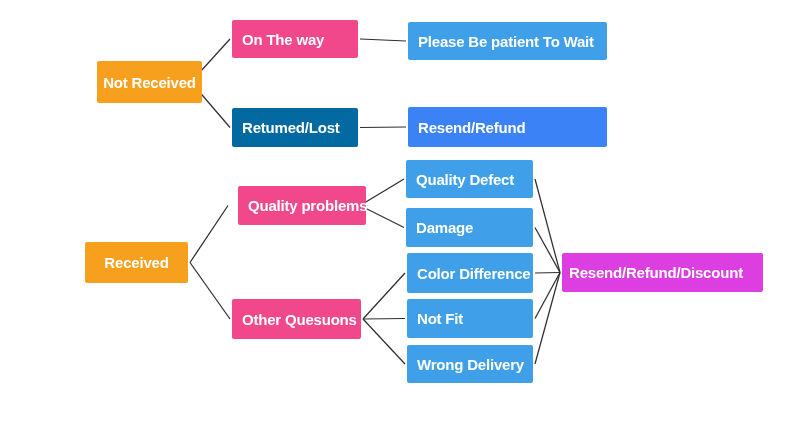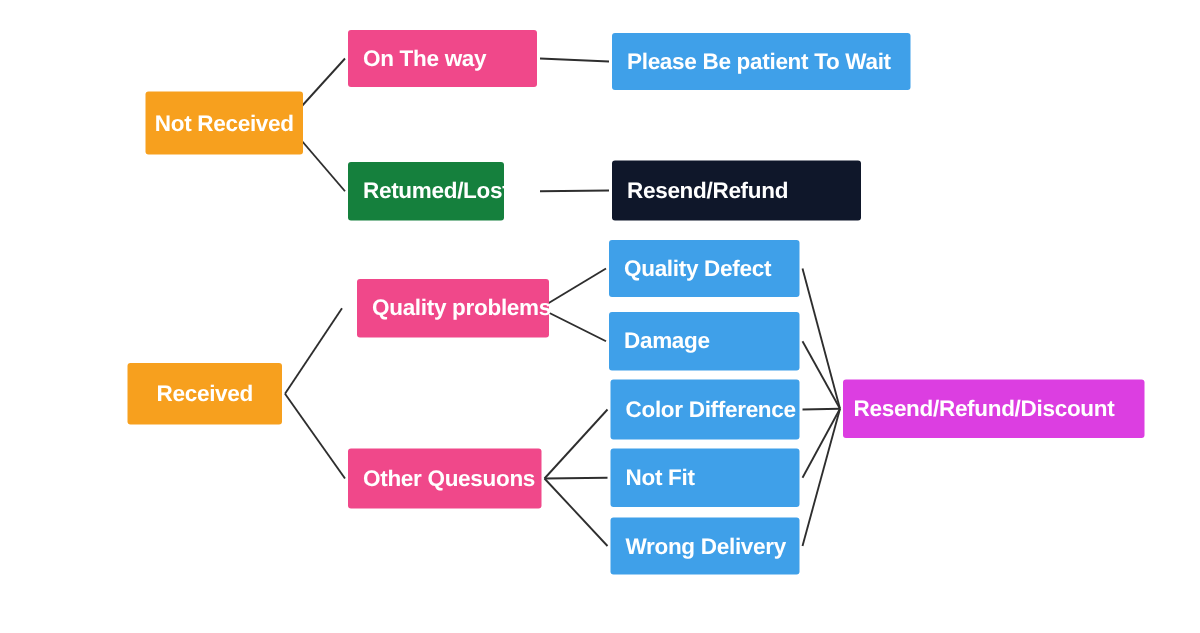--- a/index.html
+++ b/index.html
@@ -55,23 +55,23 @@
       <line x1="363" y1="319" x2="405" y2="364" stroke="#2e2e2e" stroke-width="1.25"></line>
       <line x1="535" y1="179" x2="560" y2="272.5" stroke="#2e2e2e" stroke-width="1.25"></line>
       <line x1="535" y1="227.5" x2="560" y2="272.5" stroke="#2e2e2e" stroke-width="1.25"></line>
       <line x1="535" y1="273" x2="560" y2="272.5" stroke="#2e2e2e" stroke-width="1.25"></line>
       <line x1="535" y1="318.5" x2="560" y2="272.5" stroke="#2e2e2e" stroke-width="1.25"></line>
       <line x1="535" y1="364" x2="560" y2="272.5" stroke="#2e2e2e" stroke-width="1.25"></line>
     </svg>
   <div id="nodes-layer">
       <div class="node orange" style="left: 84px; top: 61px; width: 105px; height: 42px; background: rgb(247, 160, 30); margin-left: 13px;">Not Received</div>
       <div class="node pink" style="left: 232px; top: 20px; width: 126px; height: 38px; background: rgb(240, 72, 138);">On The way</div>
-      <div class="node pink" style="left: 232px; top: 108px; width: 104px; height: 39px; background: #15803d;">Retumed/Lost</div>
+      <div class="node pink" style="left: 232px; top: 108px; width: 126px; height: 39px; background: #0369a1;">Retumed/Lost</div>
       <div class="node blue" style="left: 408px; top: 22px; width: 199px; height: 38px; background: rgb(63, 160, 233);">Please Be patient To Wait</div>
-      <div class="node blue" style="left: 408px; top: 107px; width: 166px; height: 40px; background: #0f172a;">Resend/Refund</div>
+      <div class="node blue" style="left: 408px; top: 107px; width: 199px; height: 40px; background: #3b82f6;">Resend/Refund</div>
       <div class="node orange" style="left: 85px; top: 242px; width: 103px; height: 41px; background: rgb(247, 160, 30); text-align: right;">Received</div>
       <div class="node pink" style="left: 238px; top: 186px; width: 128px; height: 39px; background: rgb(240, 72, 138);">Quality problems</div>
       <div class="node pink" style="left: 232px; top: 299px; width: 129px; height: 40px; background: rgb(240, 72, 138);">Other Quesuons</div>
       <div class="node blue" style="left: 406px; top: 160px; width: 127px; height: 38px; background: rgb(63, 160, 233);">Quality Defect</div>
       <div class="node blue" style="left: 406px; top: 208px; width: 127px; height: 39px; background: rgb(63, 160, 233);">Damage</div>
       <div class="node blue" style="left: 407px; top: 253px; width: 126px; height: 40px; background: rgb(63, 160, 233);">Color Difference</div>
       <div class="node blue" style="left: 407px; top: 299px; width: 126px; height: 39px; background: rgb(63, 160, 233);">Not Fit</div>
       <div class="node blue" style="left: 407px; top: 345px; width: 126px; height: 38px; background: rgb(63, 160, 233);">Wrong Delivery</div>
       <div class="node magenta" style="left: 562px; top: 253px; width: 201px; height: 39px; background: rgb(220, 62, 225);">Resend/Refund/Discount</div>
     </div>

